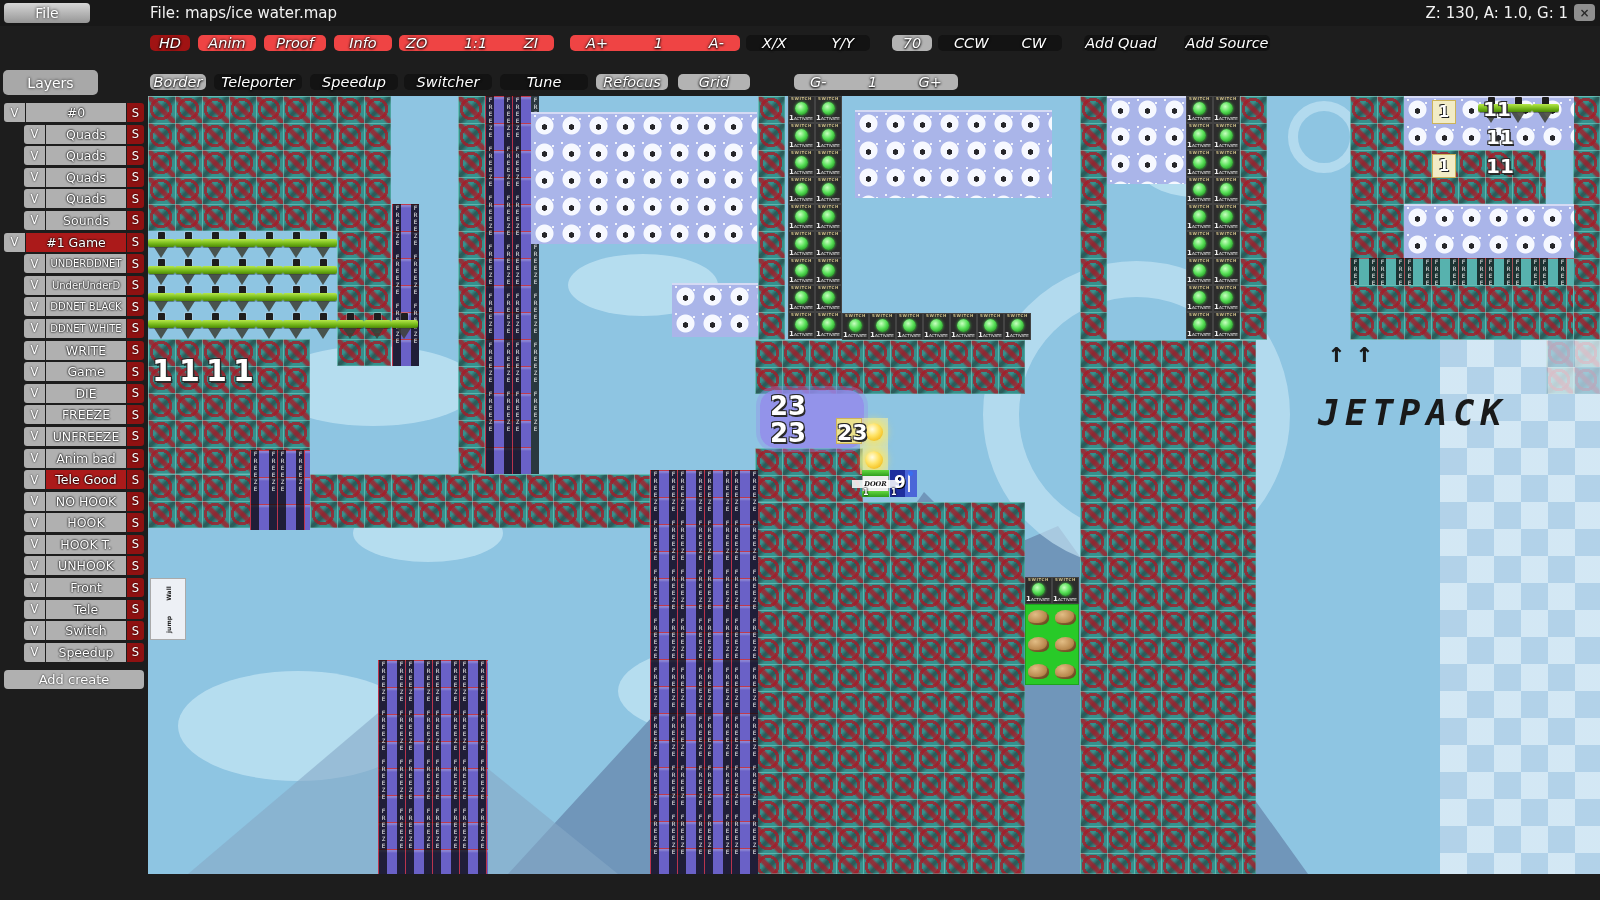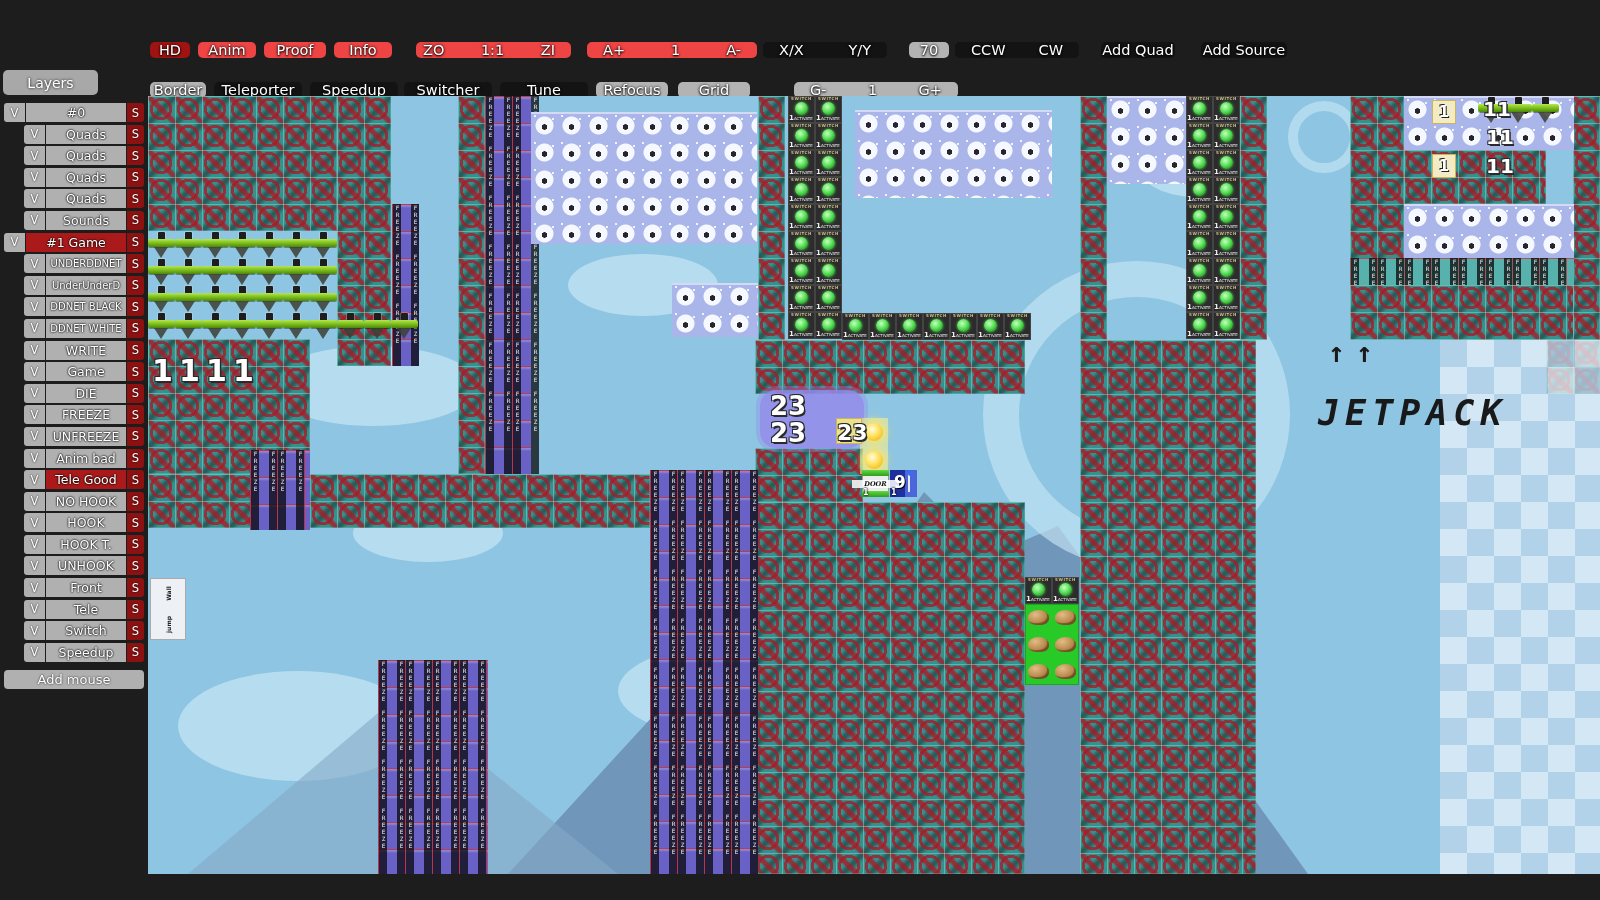--- a/index.html
+++ b/index.html
@@ -3,21 +3,21 @@
 <meta charset="utf-8">
 <style>
   html,body{margin:0;padding:0;background:#101010;}
   #app{position:relative;width:1600px;height:900px;overflow:hidden;background:#1d1d1d;font-family:"DejaVu Sans",sans-serif;}
   
   .topbar{position:absolute;left:0;top:0;width:100%;height:26px;background:#181818;}
   .tb-file{position:absolute;left:4px;top:3px;width:86px;height:20px;background:linear-gradient(#d6d6d6,#969696);border-radius:4px;display:flex;align-items:center;justify-content:center;color:#fff;font-size:14px;text-shadow:0 0 3px #000;cursor:pointer;}
   .tb-title{position:absolute;left:150px;top:4px;font-size:15px;color:#f2f2f2;}
   .tb-right{position:absolute;right:32px;top:4px;font-size:15px;color:#f2f2f2;}
   .tb-close{position:absolute;right:5px;top:4px;width:21px;height:17px;background:#8f8f8f;border-radius:4px;display:flex;align-items:center;justify-content:center;color:#2a2a2a;font-size:12px;font-weight:bold;cursor:pointer;}
-  .toolbar{position:absolute;display:flex;align-items:flex-end;}
+  .toolbar{position:absolute;display:flex;align-items:center;font-style:italic;}
   #toolbar1{left:150px;top:28px;height:30px;}
   #toolbar2{left:150px;top:66px;height:32px;}
   .btn{border-radius:5px;display:flex;align-items:center;justify-content:center;font-size:14.5px;color:#fff;text-shadow:0 0 3px #000,0 1px 2px #000;cursor:pointer;white-space:nowrap;}
   .btn.red{background:#a01313;}
   .btn.gray{background:#ef4444;}
   .btn.light{background:#b3b3b3;}
   .btn.dark{background:#131313;}
   .btn.grp{justify-content:space-between;padding:0 16px;}
   
   .sb-header{position:absolute;left:3px;top:70px;width:95px;height:25px;background:#a8a8a8;border-radius:5px;display:flex;align-items:center;justify-content:center;color:#fff;font-size:14px;text-shadow:0 0 3px #000;}
@@ -97,26 +97,32 @@
   .wj-text{transform:rotate(-90deg);font-size:6px;color:#222;white-space:nowrap;font-weight:bold;}
   .yellow1{position:absolute;width:24px;height:24px;background:#f2ecc6;box-shadow:inset 0 0 0 1px #cdb35a;display:flex;align-items:center;justify-content:center;font-size:15px;font-weight:bold;color:#fff;text-shadow:1px 1px 0 #222,-1px -1px 0 #222;}
   .yellow23{position:absolute;width:26px;height:26px;background:rgba(244,234,130,.9);box-shadow:inset 0 0 0 1px #cdb35a;}
   .map-text{position:absolute;font-weight:bold;color:#fff;line-height:1;text-shadow:1.5px 1.5px 0 #2a2a2a,-1px -1px 0 #2a2a2a,1px -1px 0 #2a2a2a,-1px 1px 0 #2a2a2a;}
   .map-text.jet{color:#191919;text-shadow:none;font-family:"DejaVu Sans Mono",monospace;font-weight:900;letter-spacing:6px;}
 </style>
 </head>
 <body>
 
 <div id="app">
+  <div class="topbar">
+    <div class="tb-file">File</div>
+    <div class="tb-title">File: maps/ice water.map</div>
+    <div class="tb-right">Z: 130, A: 1.0, G: 1</div>
+    <div class="tb-close">×</div>
+  </div>
   <div id="toolbar1" class="toolbar">
       <div class="btn red" style="width: 40px;">HD</div>
       <div class="btn gray" style="margin-left: 8px; width: 58px;">Anim</div>
       <div class="btn gray" style="margin-left: 8px; width: 62px;">Proof</div>
       <div class="btn gray" style="margin-left: 8px; width: 58px;">Info</div>
-      <div class="btn gray grp" style="margin-left: 24px; width: 132px; padding-left: 7px;">
+      <div class="btn gray grp" style="margin-left: 7px; width: 132px; padding-left: 7px;">
         <span>ZO</span>
         <span>1:1</span>
         <span>ZI</span>
       </div>
       <div class="btn gray grp" style="margin-left: 16px; width: 138px;">
         <span>A+</span>
         <span>1</span>
         <span>A-</span>
       </div>
       <div class="btn dark grp" style="margin-left: 6px; width: 92px;">
@@ -271,21 +277,21 @@
       <div class="row indent">
         <div class="row-v">V</div>
         <div class="row-label">Switch</div>
         <div class="row-s">S</div>
       </div>
       <div class="row indent">
         <div class="row-v">V</div>
         <div class="row-label">Speedup</div>
         <div class="row-s">S</div>
       </div>
-      <div class="add-group">Add mouse</div>
+      <div class="add-group">Add create</div>
     </div>
 
   <div id="canvas" style="background: rgb(142, 197, 226);">
       <div class="cloud" style="left: 120px; top: 250px; width: 210px; height: 80px;"></div>
       <div class="cloud" style="left: 420px; top: 158px; width: 150px; height: 62px;"></div>
       <div class="cloud" style="left: 470px; top: 545px; width: 260px; height: 100px;"></div>
       <div class="cloud" style="left: 30px; top: 575px; width: 240px; height: 110px;"></div>
       <div class="cloud" style="left: 995px; top: 52px; width: 125px; height: 50px;"></div>
       <div class="cloud" style="left: 205px; top: 408px; width: 150px; height: 58px;"></div>
       <div class="mountain" style="clip-path: polygon(360px 778px, 560px 560px, 664px 430px, 724px 470px, 776px 396px, 840px 460px, 910px 430px, 1160px 778px); background: rgb(111, 147, 183); opacity: 0.95;"></div>

